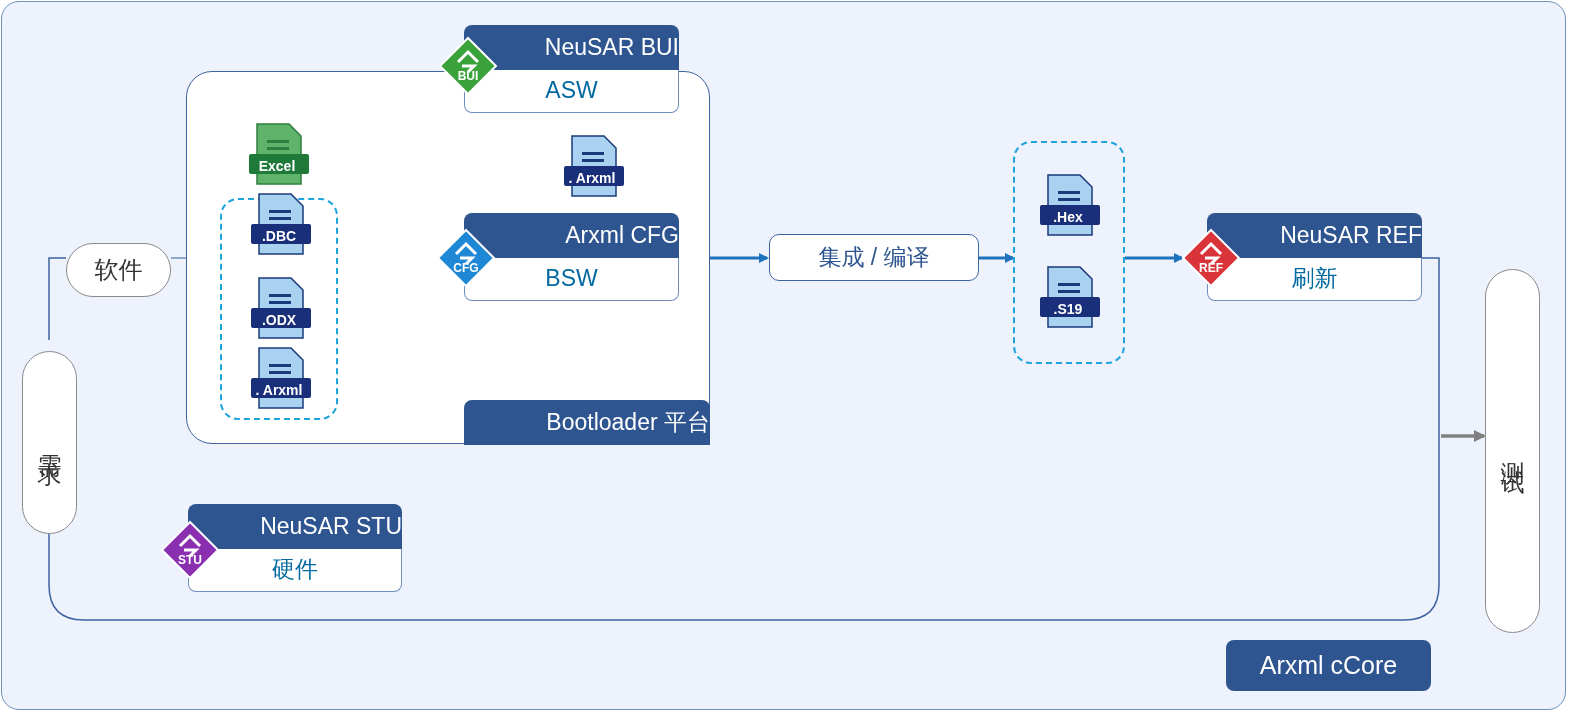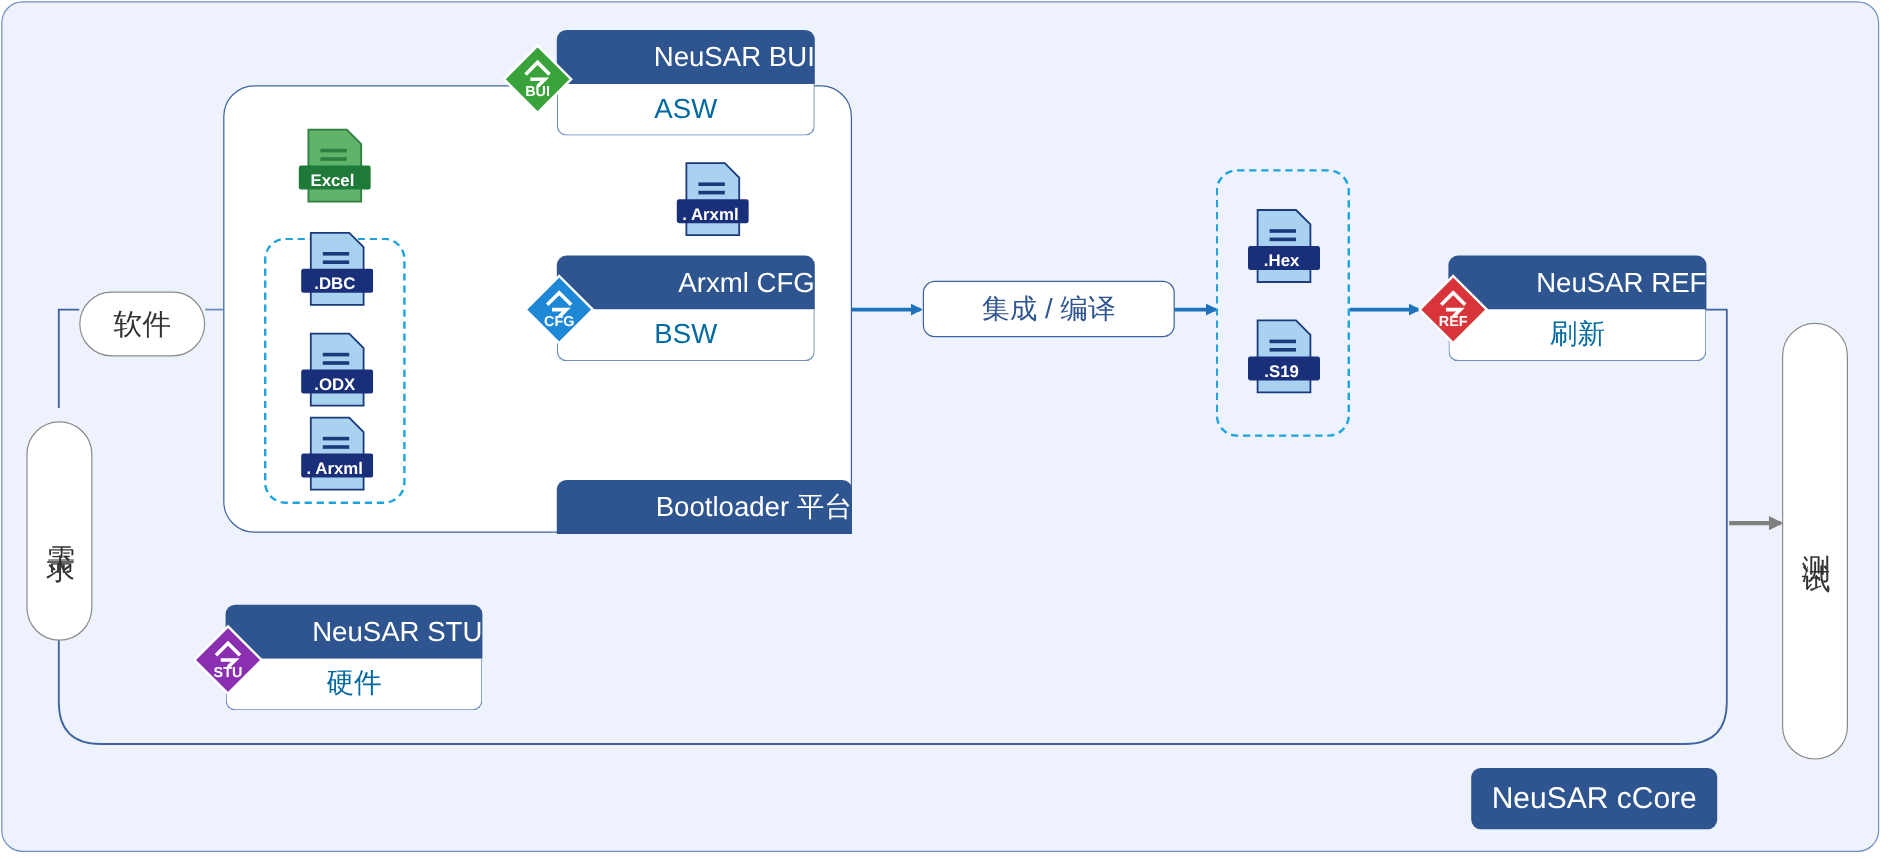--- a/index.html
+++ b/index.html
@@ -107,21 +107,21 @@
 </div>
 
 <div class="pill vertical" style="left:1485px;top:257px;width:55px;height:364px;border-radius:28px;">
   <span>测试</span>
 </div>
 
 <div class="card" style="left:464px;top:25px;width:215px;">
   <div class="head">NeuSAR  BUI</div>
   <div class="body">ASW</div>
 </div>
-<div class="badge" style="left:418px;top:36px;">
+<div class="badge" style="left:438px;top:36px;">
   <svg width="60" height="60">
       <polygon points="30,2 58,30 30,58 2,30" fill="#3aa23a" stroke="#ffffff" stroke-width="2"></polygon>
   <path d="M20,26 L30,16 L40,26 M24,30 L36,30 L30,36" fill="none" stroke="#fff" stroke-width="3"></path>
     </svg>
   <div class="badge-label">BUI</div>
 </div>
 
 <div class="card" style="left:464px;top:213px;width:215px;">
   <div class="head">Arxml CFG</div>
   <div class="body">BSW</div>
@@ -162,21 +162,21 @@
   <div class="badge-label">STU</div>
 </div>
 
 <div class="process" style="left:769px;top:234px;width:210px;height:47px;">
   <span>集成 / 编译</span>
 </div>
 
 <div class="dash-group" style="left:220px;top:198px;width:118px;height:222px;"></div>
 <div class="dash-group" style="left:1013px;top:141px;width:112px;height:223px;"></div>
 
-<div class="file-icon" style="left:245px;top:106px;">
+<div class="file-icon" style="left:245px;top:122px;">
   <svg width="64" height="64">
       <path d="M12,2 L44,2 L56,14 L56,62 L12,62 z" fill="#5fb36a" stroke="#2f7d3f" stroke-width="1.5"></path>
   <rect x="22" y="18" width="22" height="3" fill="#2f7d3f"></rect>
       <rect x="22" y="25" width="22" height="3" fill="#2f7d3f"></rect>
   <rect x="4" y="32" width="60" height="20" rx="2" fill="#1f7a3a"></rect>
     </svg>
   <div class="file-label">Excel</div>
 </div>
 <div class="file-icon" style="left:560px;top:134px;">
   <svg width="64" height="64">
@@ -226,13 +226,13 @@
 <div class="file-icon" style="left:1036px;top:265px;">
   <svg width="64" height="64">
       <path d="M12,2 L44,2 L56,14 L56,62 L12,62 z" fill="#a9d2f0" stroke="#1a3a7a" stroke-width="1.5"></path>
   <rect x="22" y="18" width="22" height="3" fill="#1a3a7a"></rect>
       <rect x="22" y="25" width="22" height="3" fill="#1a3a7a"></rect>
   <rect x="4" y="32" width="60" height="20" rx="2" fill="#1a2f7a"></rect>
     </svg>
   <div class="file-label">.S19</div>
 </div>
 
-<div class="ccore">NeuSAR cCore</div>
+<div class="ccore">Arxml cCore</div>
 
 </body></html>

